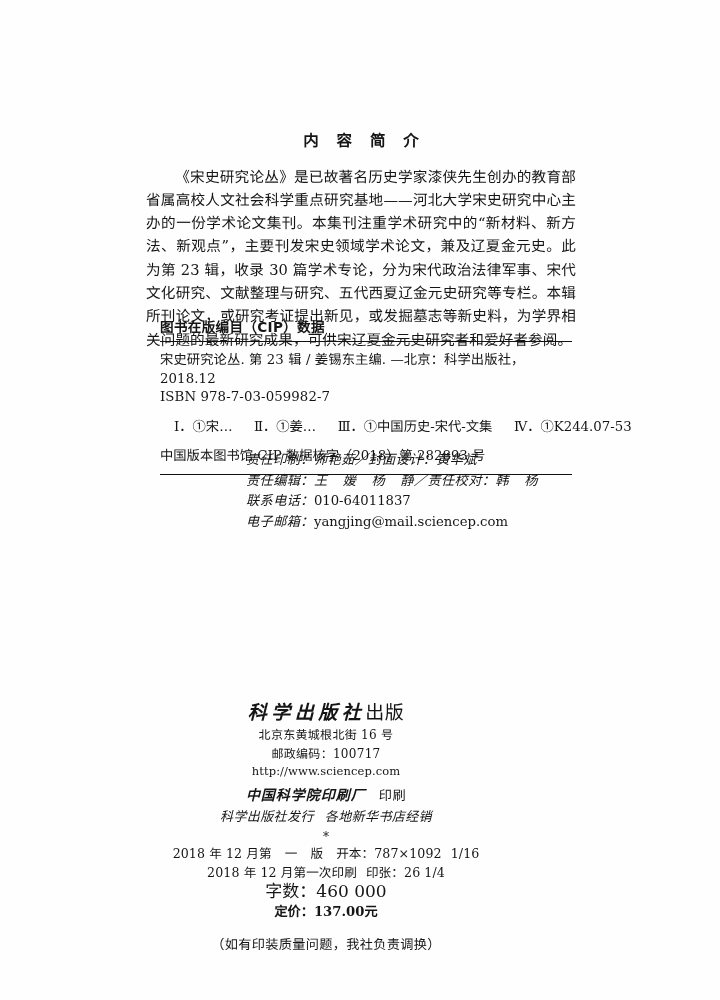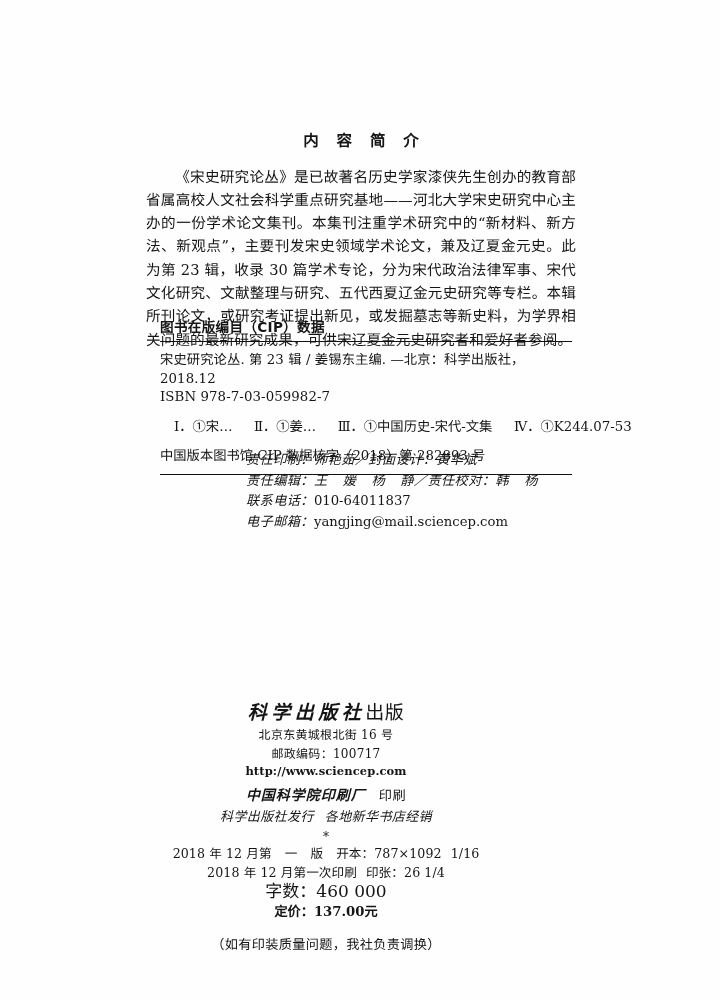--- a/index.html
+++ b/index.html
@@ -138,21 +138,21 @@
   }
   .pub-addr {
     font-size: 12px;
     line-height: 15.5px;
     letter-spacing: 0.3px;
     margin-top: 3px;
   }
   .pub-url {
     font-size: 11.5px;
     line-height: 16px;
-    font-weight: bold;
+    font-weight: normal;
     margin-top: 1px;
     letter-spacing: 0.1px;
     text-align: center;
   }
   .printer {
     font-size: 14px;
     line-height: 22px;
     margin-top: 5px;
     font-style: italic;
     font-weight: bold;

